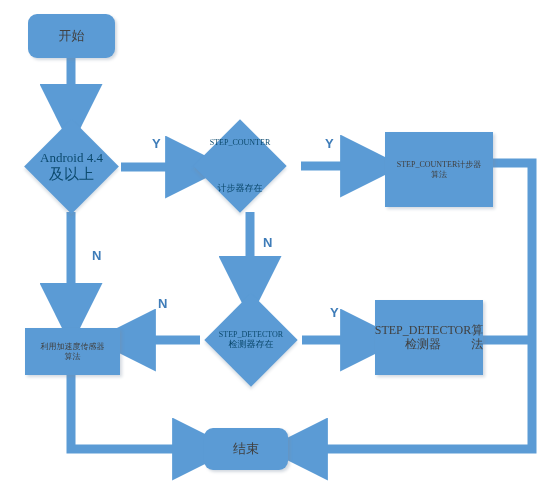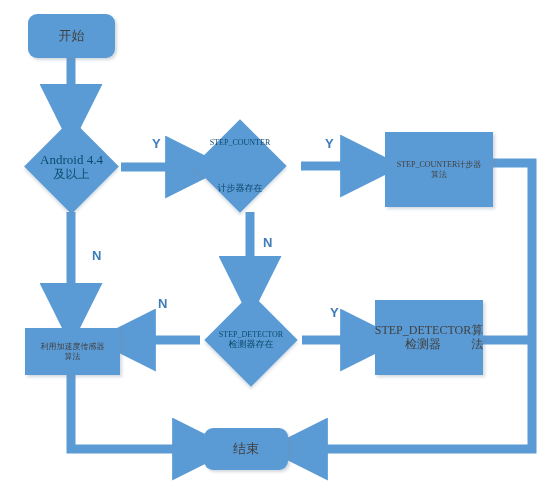--- a/index.html
+++ b/index.html
@@ -67,21 +67,21 @@
   </svg>
 
   <div class="node round shadow" style="left:28px;top:14px;width:87px;height:44px;font-size:13px;">
     <span>开始</span>
   </div>
 
   <div class="dia" style="left:38px;top:133px;width:67px;height:67px;">
     <div class="shape"></div>
     <div class="txt" style="font-size:13px;">
       <span class="l1">Android 4.4</span>
-      <span class="l2" style="font-size:12px;">及以上</span>
+      <span class="l2" style="font-size:15px;">及以上</span>
     </div>
   </div>
 
   <div class="dia" style="left:207px;top:133px;width:66px;height:66px;">
     <div class="shape"></div>
     <div class="txt" style="font-size:8px;">
       <span class="l1">STEP_COUNTER</span>
       <span class="l2" style="font-size:9px;margin-top:36px;">计步器存在</span>
     </div>
   </div>

